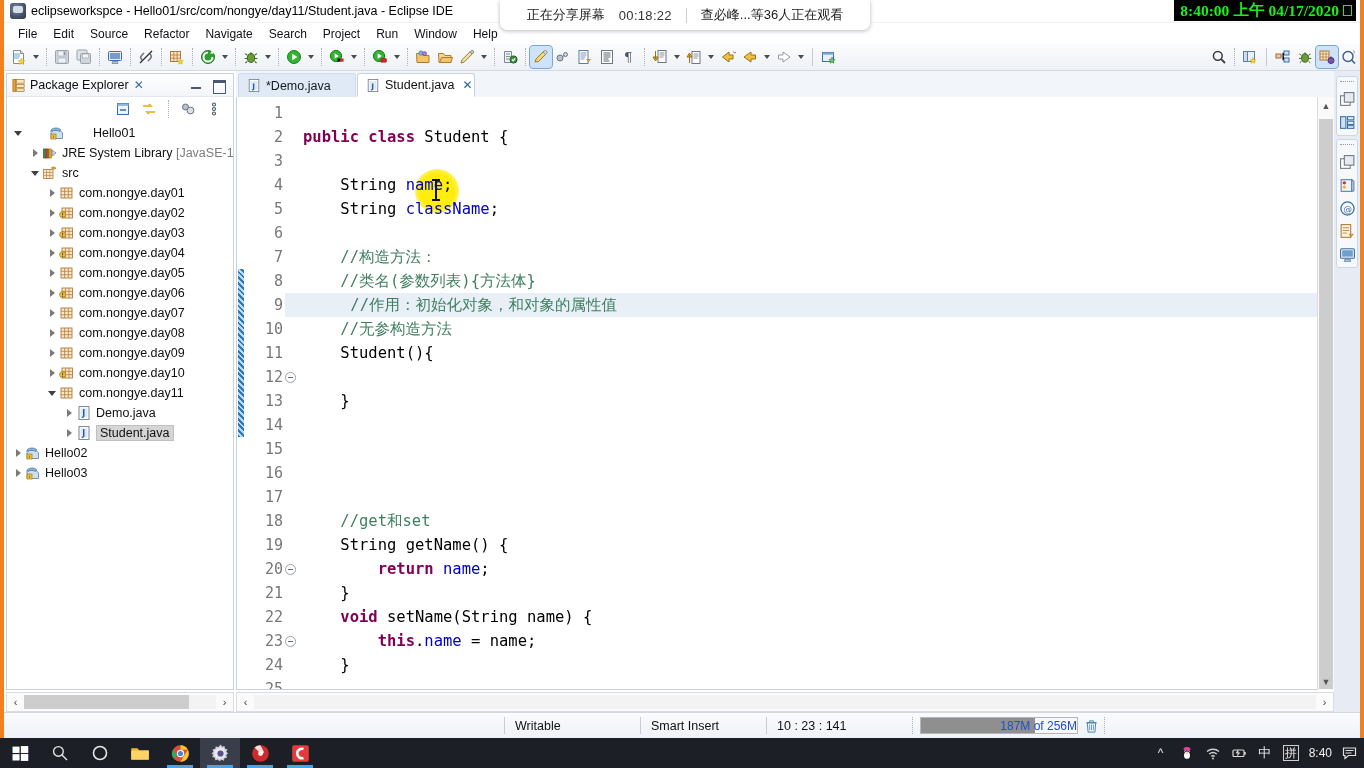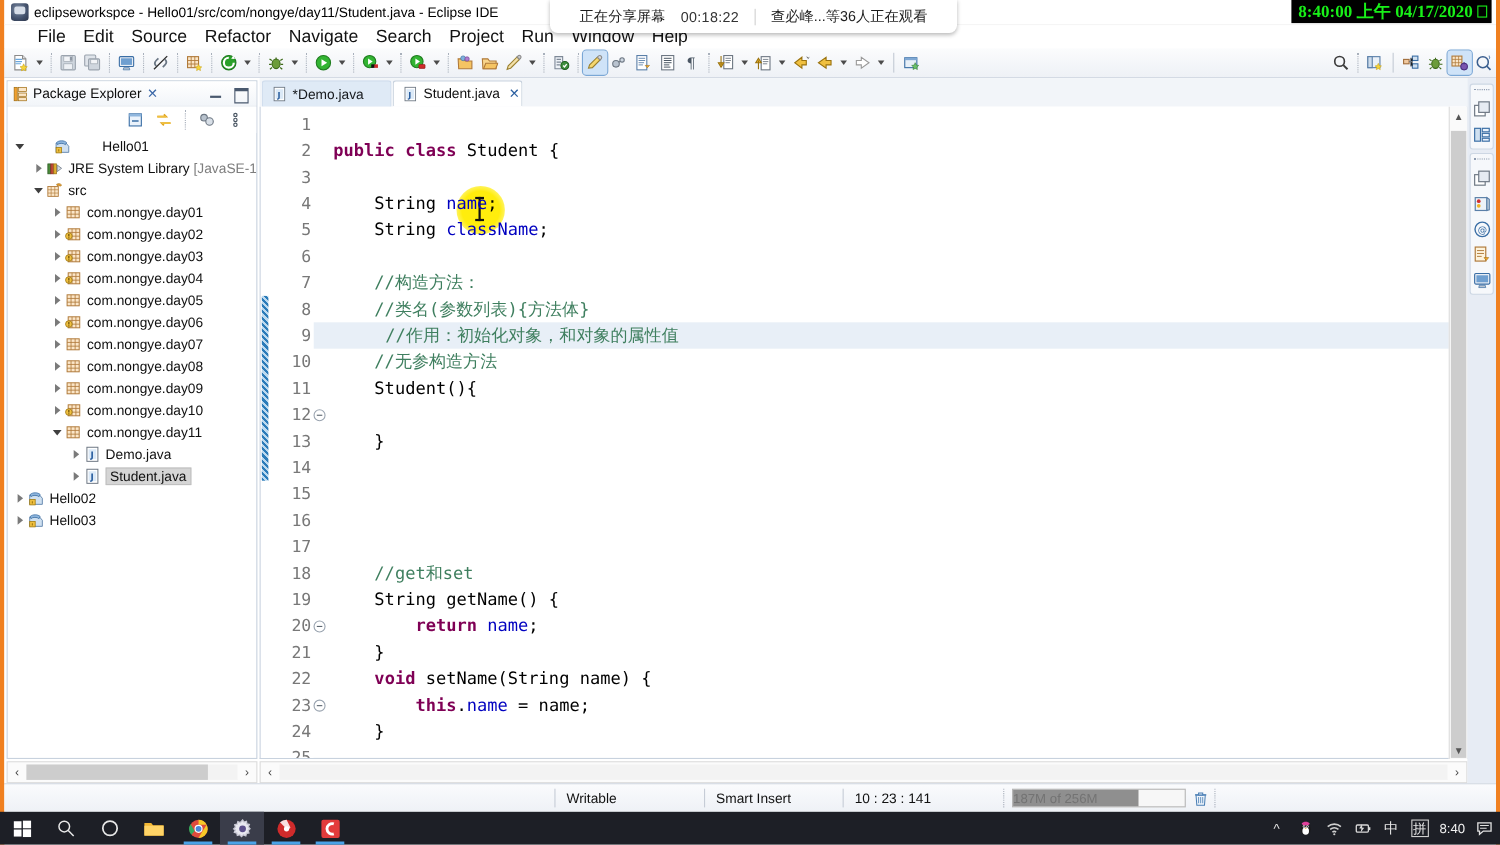--- a/index.html
+++ b/index.html
@@ -57,22 +57,22 @@
     z-index: 45;
   }
   .clock-overlay .box {
     display:inline-block; width:9px; height:11px; border:1.6px solid #18f018;
   }
 
   
   .menubar {
     position: absolute; top: 23px; left: 0; right: 0; height: 21px;
     background: #ffffff;
-    display: flex; align-items: center; padding-left: 22px;
-    font-size: 16px; color: #111;
+    display: flex; align-items: center; padding-left: 6px;
+    font-size: 12px; color: #111;
   }
   .menubar .mi { padding: 2px 8px; cursor: default; white-space: nowrap; }
 
   
   .toolbar {
     position: absolute; top: 44px; left: 0; right: 0; height: 27px;
     background: linear-gradient(#fbfcfd, #eef1f6);
     border-bottom: 1px solid #d4dae4;
     display: flex; align-items: center; padding-left: 4px;
   }
@@ -240,22 +240,22 @@
     position:absolute; left:0; right:0; bottom:30px; height:26px;
     background: linear-gradient(#fafbfd,#eef1f6);
     border-top:1px solid #d2d8e2;
     display:flex; align-items:center; font-size:12.5px; color:#111;
   }
   .sb-cell { padding:0 10px; height:17px; display:flex; align-items:center; }
   .sb-div { width:1px; height:17px; background:#c6ccd6; }
   .sb-dots { width:3px; height:17px; border-left:1px dotted #aab1bc; margin:0 5px; }
   .mem-bar {
     width:158px; height:17px; background:#f7f7f7; border:1px solid #b6b6b6;
-    position:relative; display:flex; align-items:center; justify-content:flex-start;
-    font-size:12px; color:#737373;
+    position:relative; display:flex; align-items:center; justify-content:flex-end;
+    font-size:12px; color:#1d4ed8;
   }
   .mem-fill { position:absolute; left:0; top:0; bottom:0; width:73%; background:#8f8f8f; }
   .mem-label { position:relative; z-index:2; }
   .trash { width:15px; height:16px; margin-left:6px; }
 
   
   .taskbar {
     position:absolute; left:-4px; right:-4px; bottom:0; height:30px;
     background:#1d1f26; display:flex; align-items:center;
     z-index: 60;

